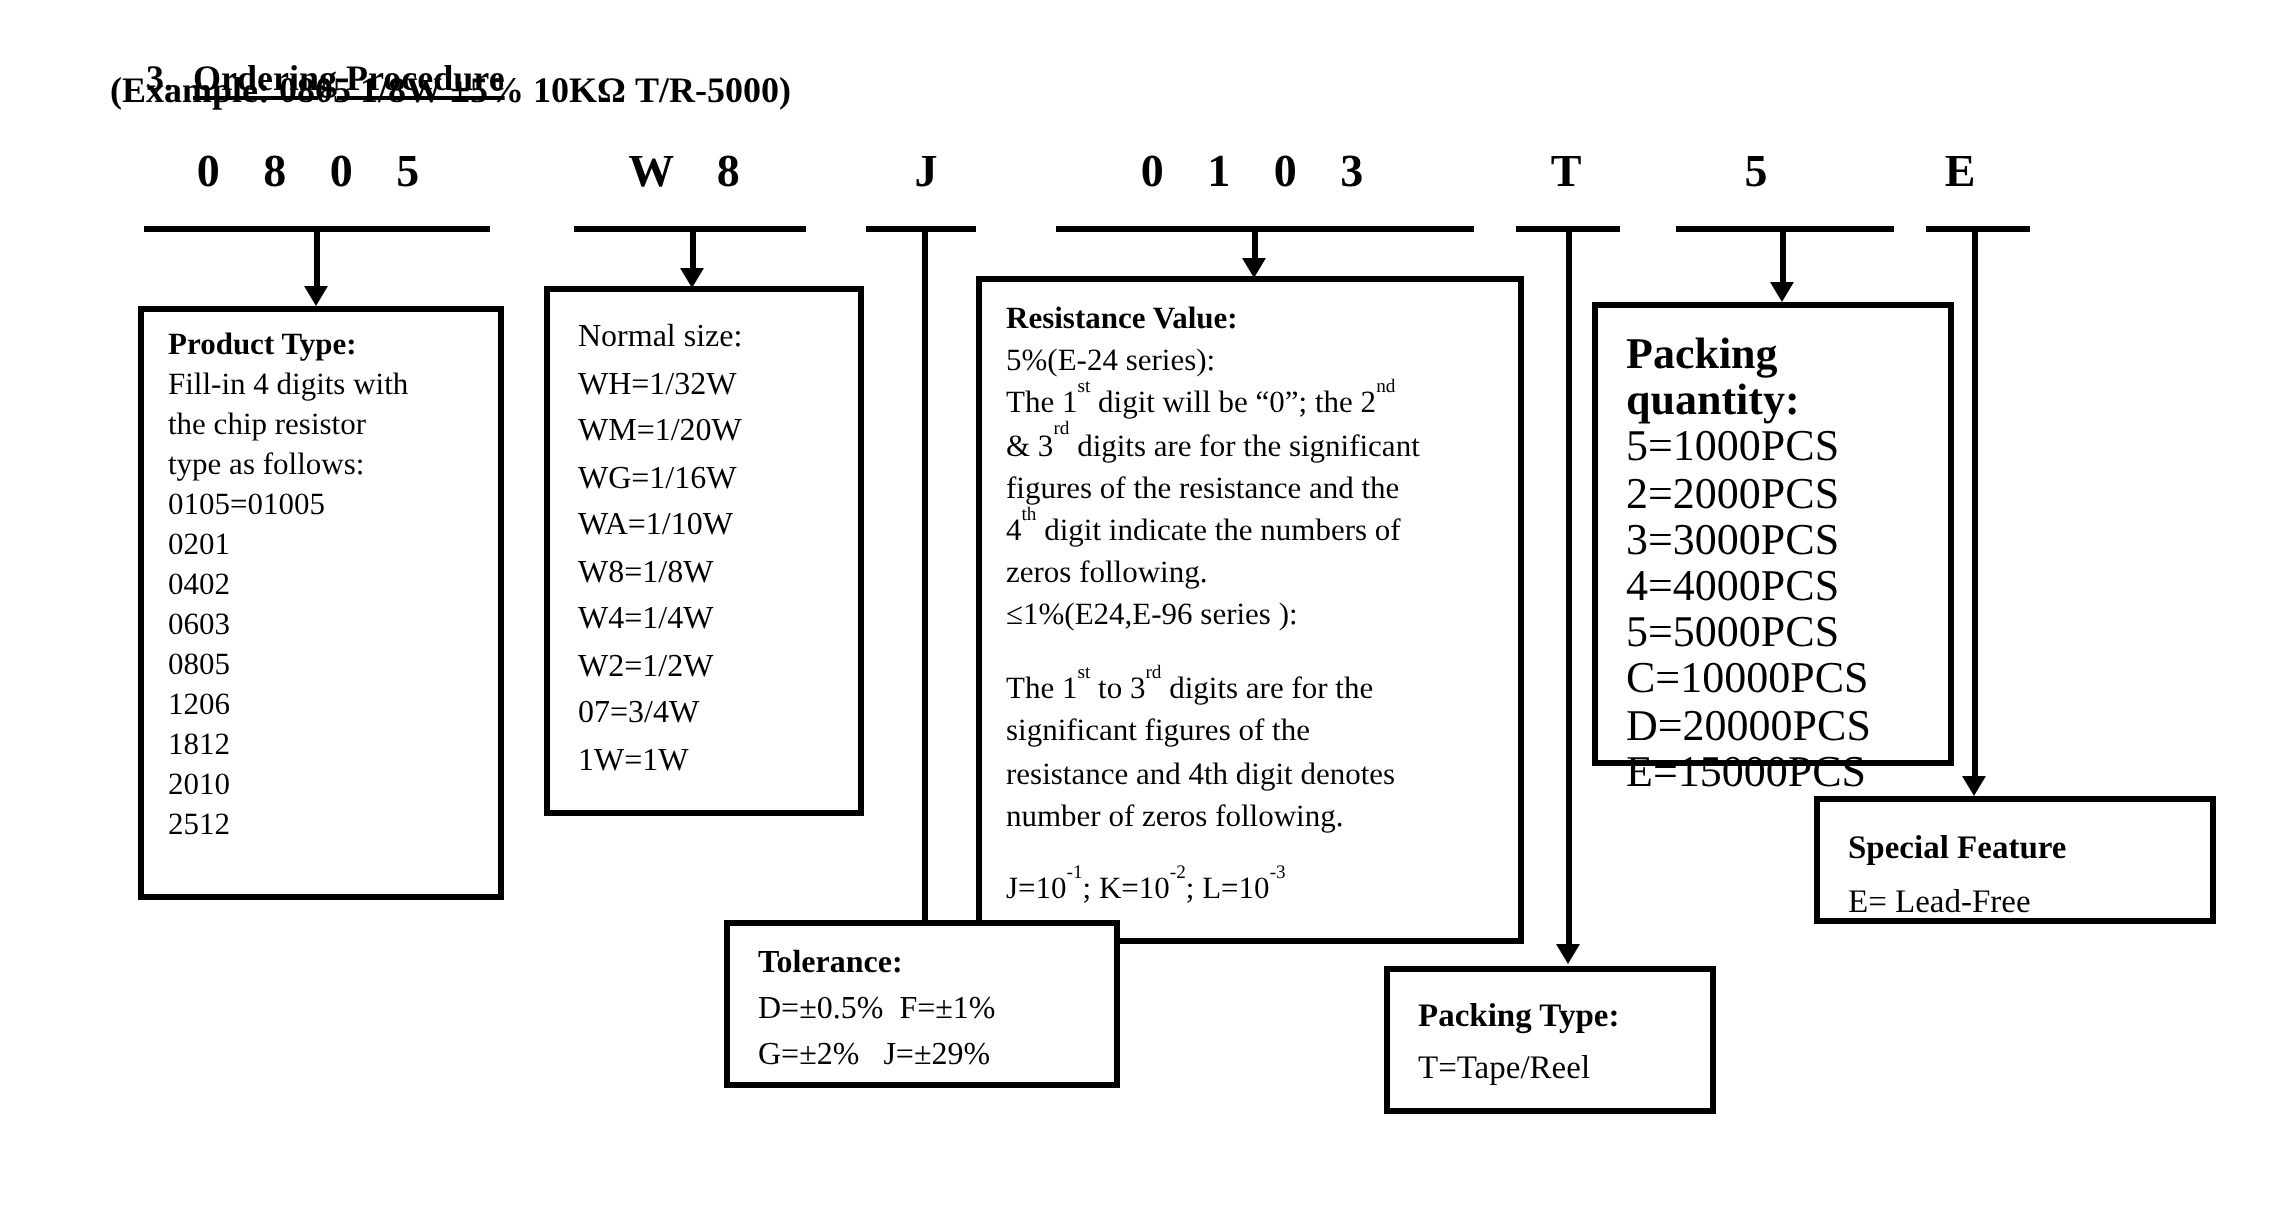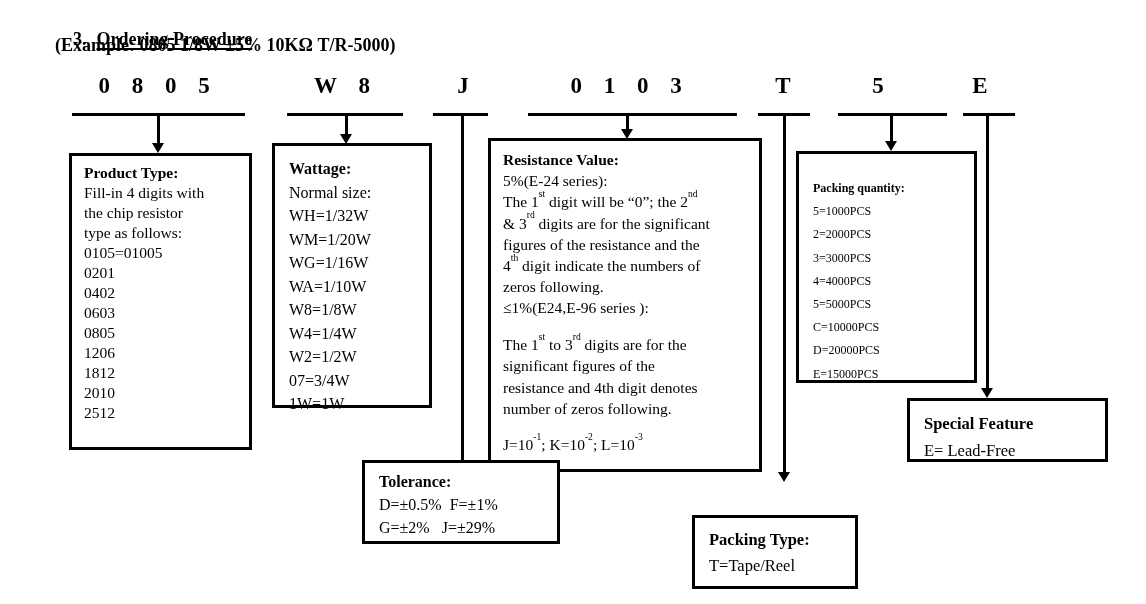--- a/index.html
+++ b/index.html
@@ -56,27 +56,27 @@
   .bline, .box .title { white-space:pre-wrap; }
   sup { font-size:62%; line-height:0; position:relative; top:-0.45em;margin-top:40px; }
 
   #box-product-type { left:69px; top:153px; width:183px; height:297px;
                       padding:7px 4px 0 12px; font-size:15.5px; line-height:20px; }
   #box-wattage { left:272px; top:143px; width:160px; height:265px;
                  padding:11px 4px 0 14px; font-size:16px; line-height:23.5px; }
   #box-resistance { left:488px; top:138px; width:274px; height:334px;
                     padding:8px 8px 0 12px; font-size:15.5px; line-height:21.2px; }
   #box-packing-qty { left:796px; top:151px; width:181px; height:232px;
-                     padding:23px 4px 0 14px; font-size:12px; line-height:23.2px; }
+                     padding:11px 4px 0 14px; font-size:22px; line-height:23.2px; }
   #box-special-feature { left:907px; top:398px; width:201px; height:64px;
                          padding:9px 4px 0 14px; font-size:16.5px; line-height:27px; }
   #box-tolerance { left:362px; top:460px; width:198px; height:84px;
                    padding:7px 4px 0 14px; font-size:16px; line-height:23px; }
   #box-packing-type { left:692px; top:483px; width:166px; height:74px;
-                      padding:9px 4px 0 14px; font-size:16.5px; line-height:26px;margin-top:32px; }
+                      padding:9px 4px 0 14px; font-size:16.5px; line-height:26px; }
   .bline { min-height:1em; }
 </style>
 </head>
 <body>
 
 <div class="page">
 
   <div class="doc-title">
     <span class="num">3.</span><span class="underlined">Ordering Procedure</span>
   </div>
@@ -125,21 +125,20 @@
         <div class="bline">0603</div>
         <div class="bline">0805</div>
         <div class="bline">1206</div>
         <div class="bline">1812</div>
         <div class="bline">2010</div>
         <div class="bline">2512</div>
       </div>
   </div>
 
   <div class="box" id="box-wattage">
-    <div class="title">Wattage:</div>
     <div>
         <div class="bline">Normal size:</div>
         <div class="bline">WH=1/32W</div>
         <div class="bline">WM=1/20W</div>
         <div class="bline">WG=1/16W</div>
         <div class="bline">WA=1/10W</div>
         <div class="bline">W8=1/8W</div>
         <div class="bline">W4=1/4W</div>
         <div class="bline">W2=1/2W</div>
         <div class="bline">07=3/4W</div>

